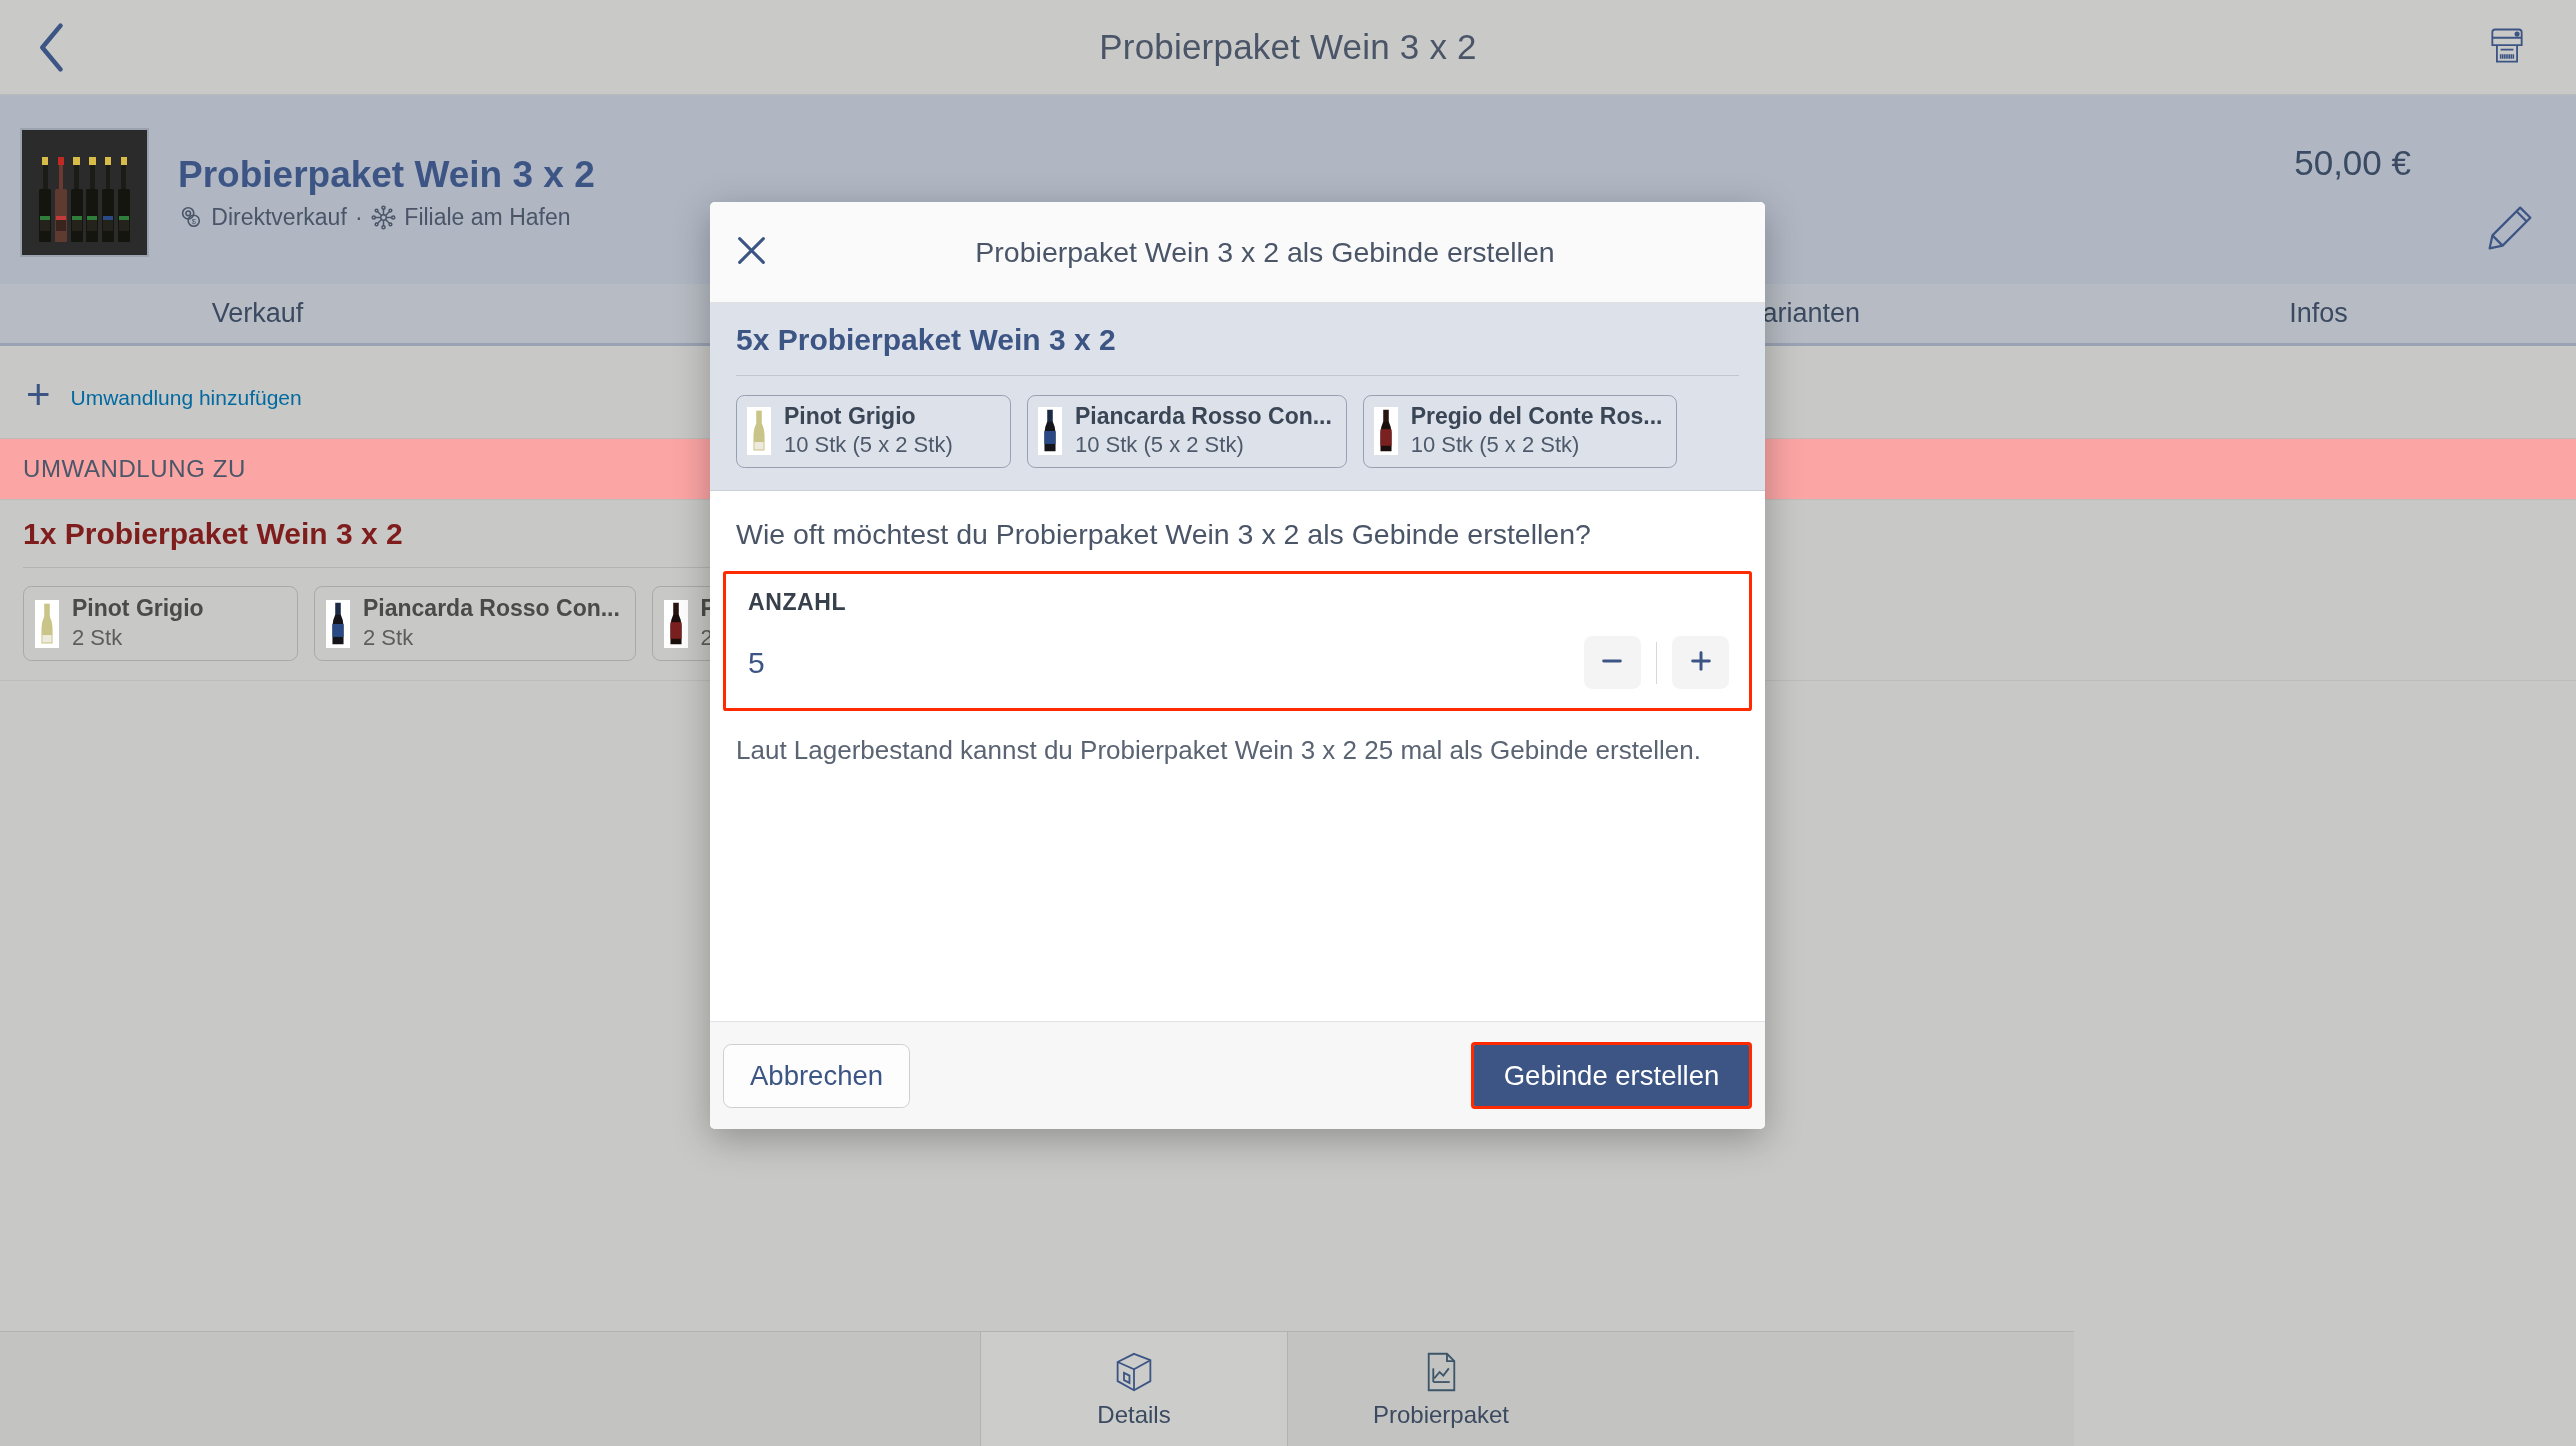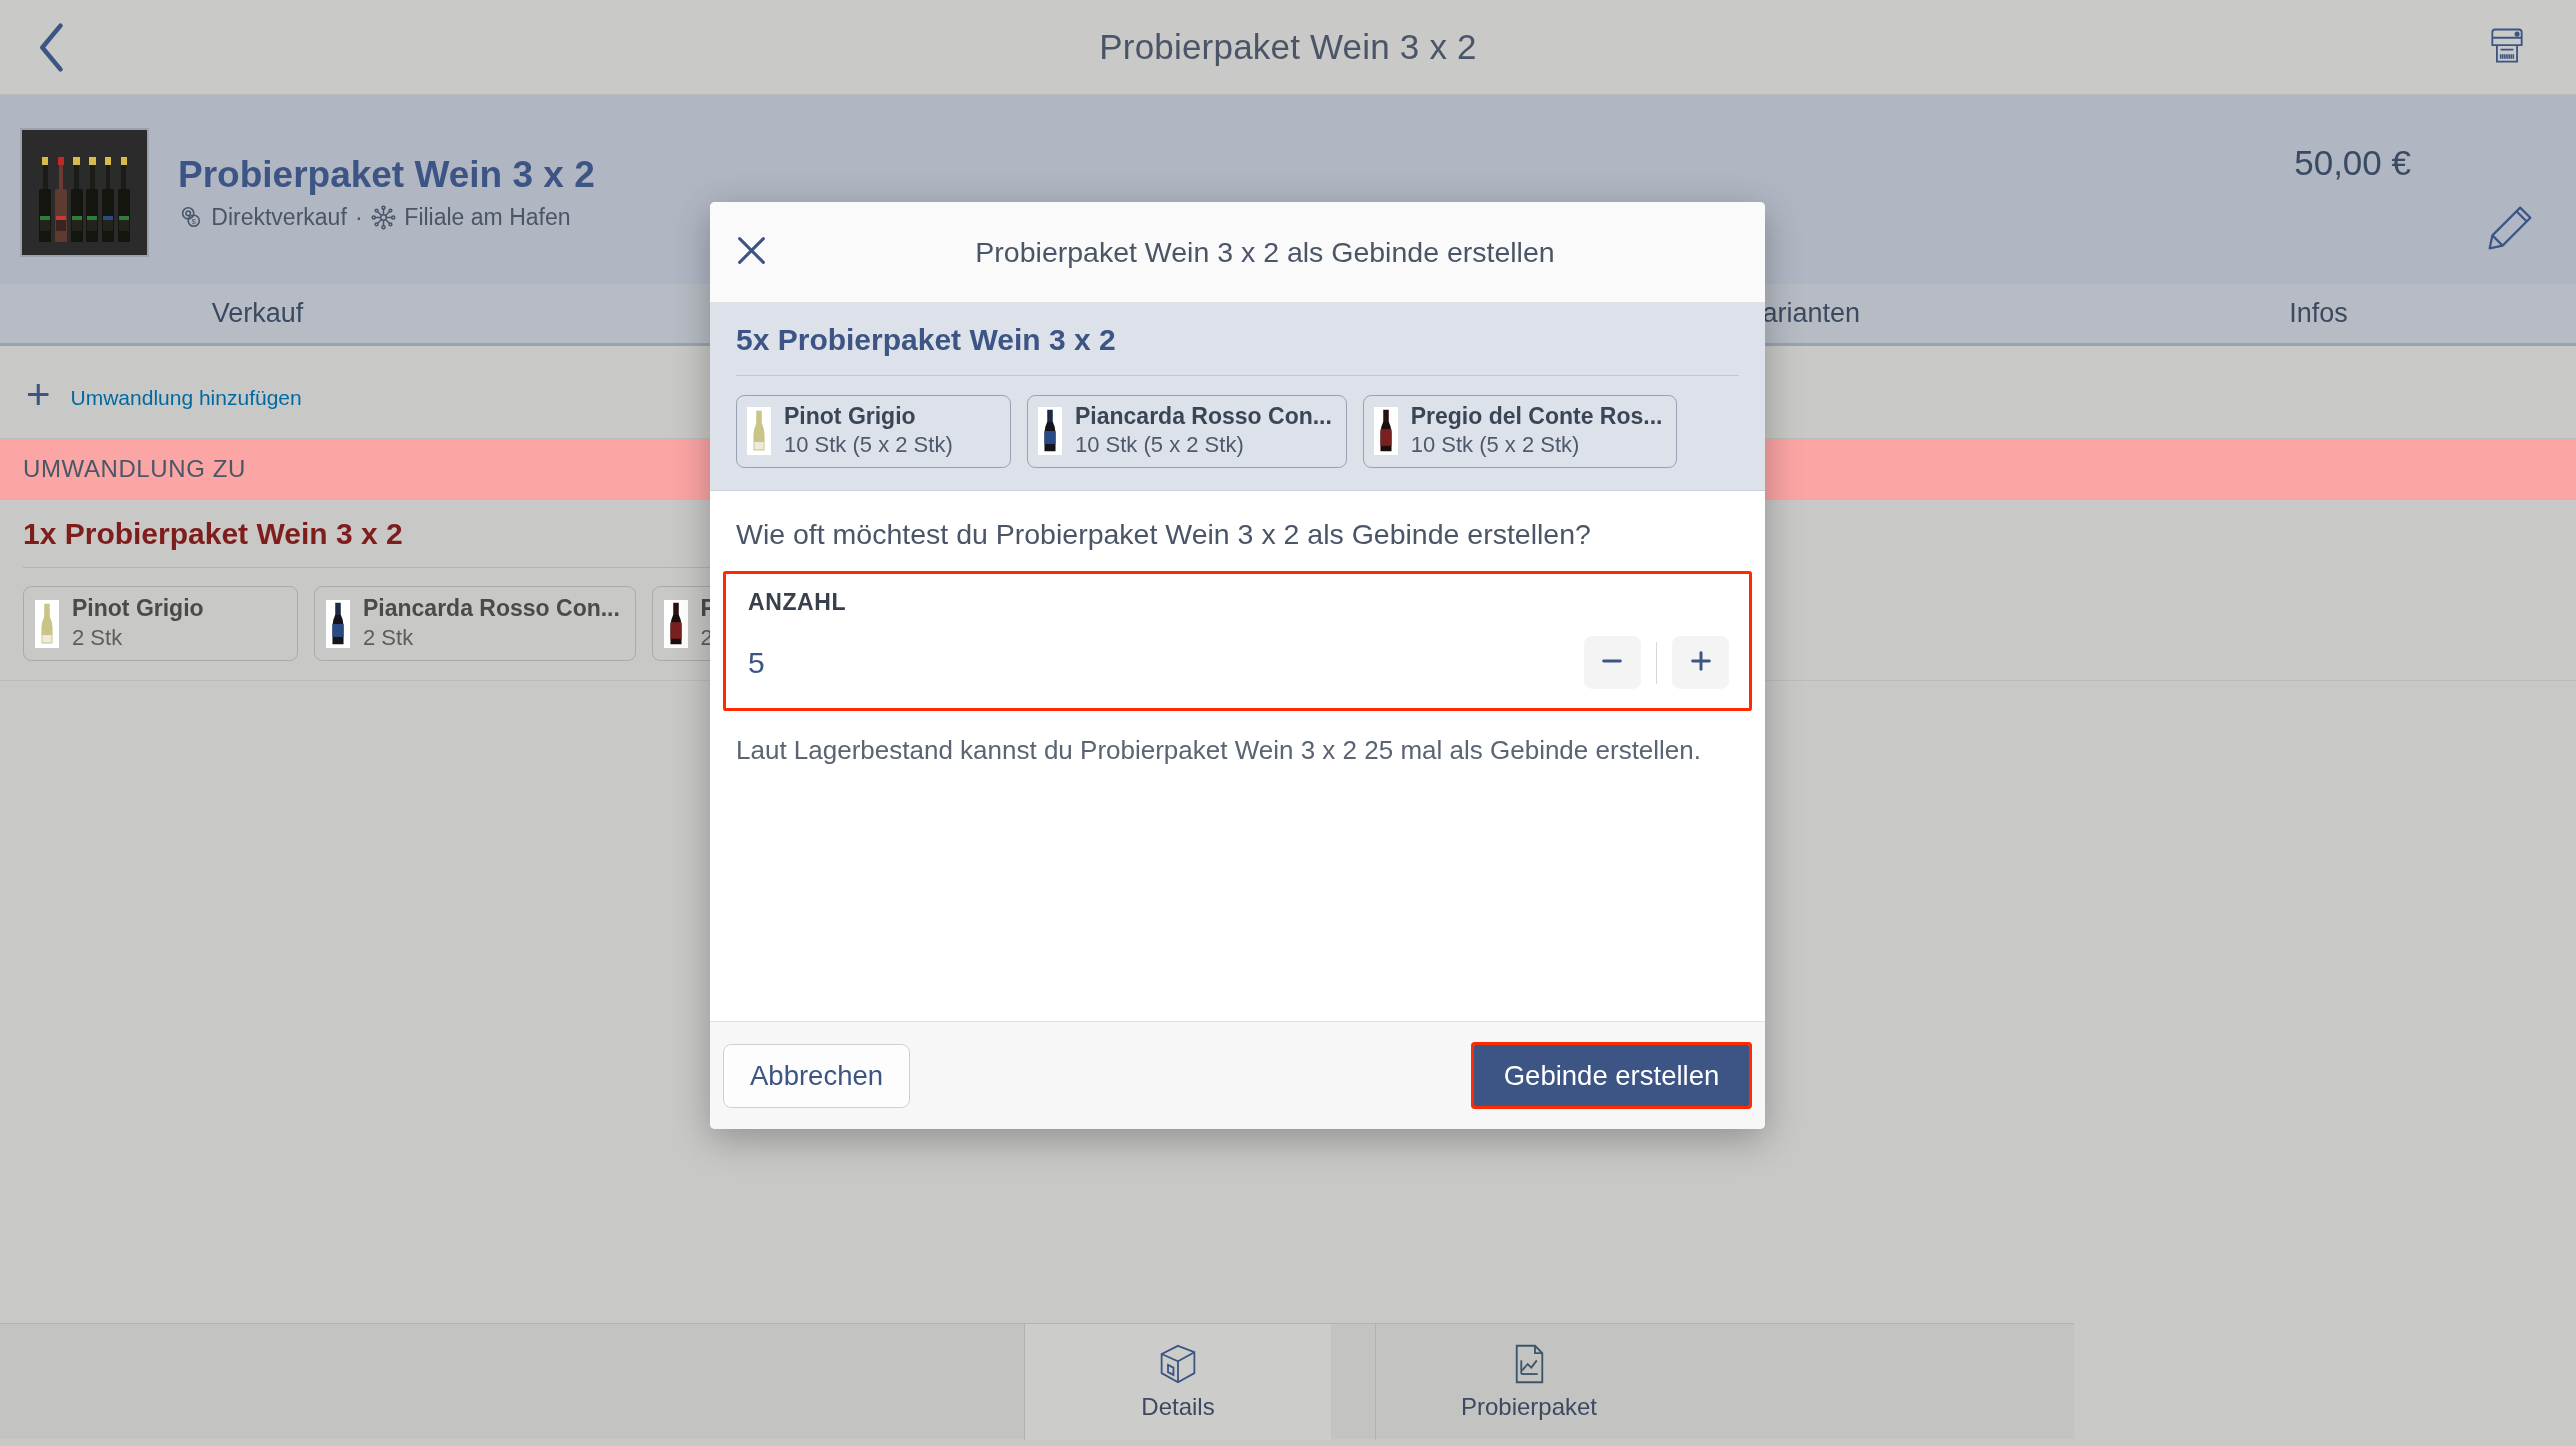--- a/index.html
+++ b/index.html
@@ -139,26 +139,25 @@
     padding: 9.2px 14.7px 9.2px 11px;
     min-width: 275px;
     cursor: pointer;
   }
   .chip-thumb { width: 24px; height: 48px; flex:0 0 auto; position:relative; }
   .chip-name { font-size: 23px; color: #4a4a48; font-weight: 700; line-height:1.1;}
   .chip-qty  { font-size: 22px; color: #5d5d5b; line-height:1.25; margin-top:1.8px;}
 
   
   .bottombar {
-    position: absolute; bottom: 8px; left: 0;
+    position: absolute; bottom: 0; left: 0;
     width: 2074px; height: 116px;
     background: #c3c3c1;
     border-top: 0.9px solid #b2b2b0;
     display: flex;
-    gap: 44px;
   }
   .bb-spacer { width: 980px; }
   .bb-item {
     width: 307px; height: 116px;
     display: flex; flex-direction: column;
     align-items: center; justify-content: center; gap: 5.5px;
     border-left: 0.9px solid #b2b2b0;
     cursor: pointer;
   }
   .bb-item.active { background: #cccccb; }

